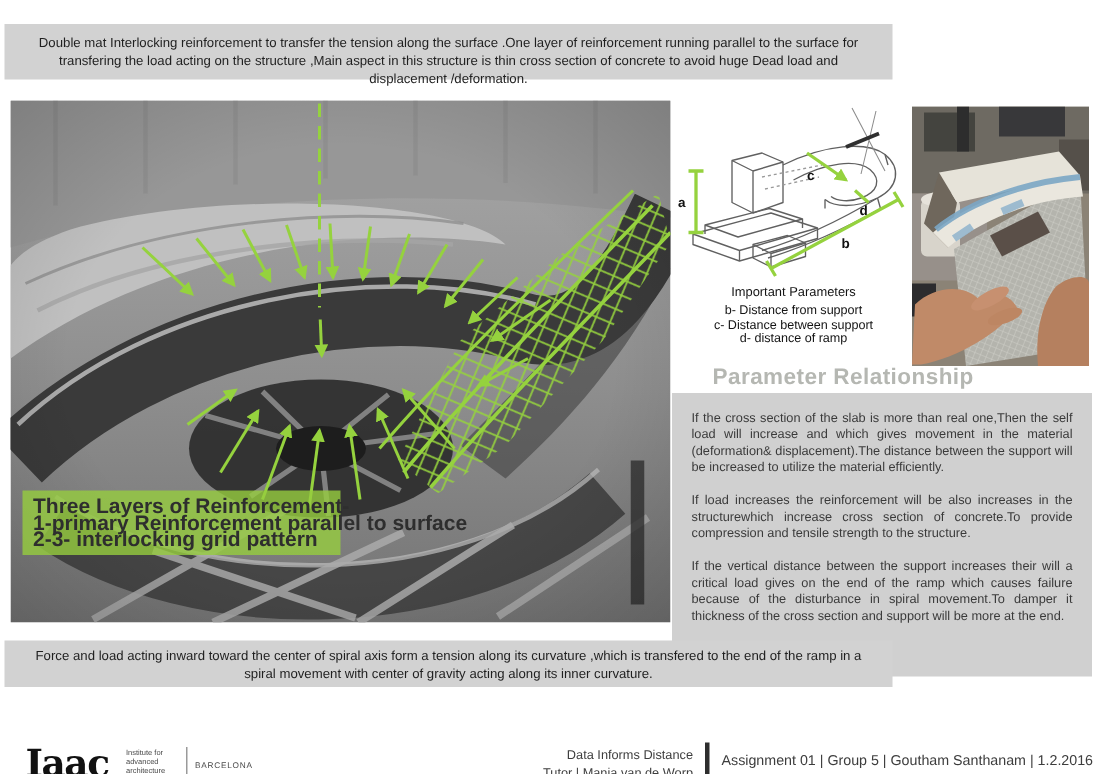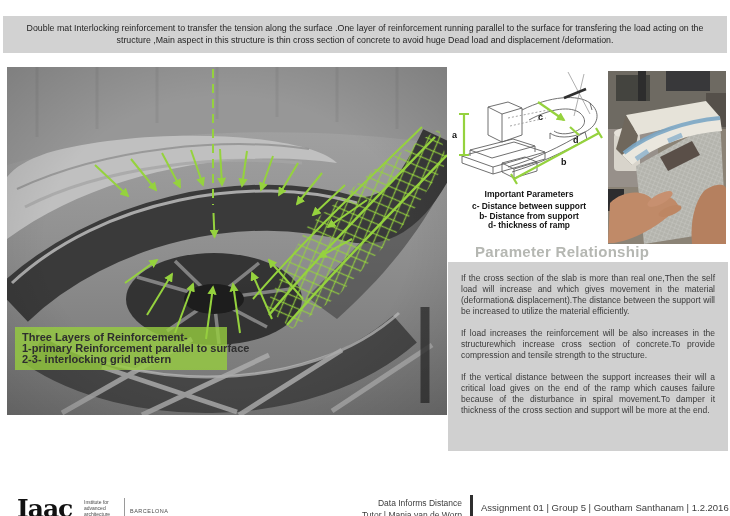--- a/index.html
+++ b/index.html
@@ -1,41 +1,41 @@
 <!DOCTYPE html>
 <html><head>
 <meta charset="utf-8">
 <style>
   html,body { margin:0; padding:0; background:#ffffff; }
   .page {
     position:relative; width:730px; height:516px; background:#ffffff;
     font-family:"Liberation Sans", sans-serif; overflow:hidden; color:#1c1c1c;
   }
   .banner {
-    position:absolute; left:3px; width:724px; background:#d2d2d2;
+    position:absolute; left:3px; width:592px; background:#d2d2d2;
     text-align:center; font-size:8.8px; line-height:12px; color:#1f1f1f;
     box-sizing:border-box; padding:6px 12px 0 12px;
   }
   .banner.top { top:16px; height:37px; }
   .banner.bottom { top:427px; height:31px; padding-top:4px; }
 
   .photo-main { position:absolute; left:7px; top:67px; width:440px; height:348px; }
   .photo-main svg { display:block; }
 
   .caption-box {
     position:absolute; left:8px; top:260px; width:198px;
     background:rgba(150,205,62,0.8); padding:5px 7px;
-    font-weight:bold; font-size:11px; line-height:11px; color:#2e2e2e;
+    font-weight:bold; font-size:14px; line-height:11px; color:#2e2e2e;
   }
   .caption-box div { white-space:nowrap; }
 
   .sketch { position:absolute; left:450px; top:70px; width:158px; height:126px; }
 
   .params { position:absolute; left:446px; top:189px; width:166px; text-align:center;
-            font-weight:bold; color:#141414; }
+            font-weight:normal; color:#141414; }
   .params .title { font-size:8.6px; margin-bottom:3px; white-space:nowrap; }
   .params .item  { font-size:8.4px; line-height:9.6px; white-space:nowrap; }
 
   .model-photo { position:absolute; left:608px; top:71px; width:118px; height:173px; }
 
   .param-heading {
     position:absolute; left:450px; top:243px; font-size:15px; font-weight:bold;
     color:#b5b7b2; letter-spacing:0.3px; white-space:nowrap;margin-left:25px;
   }
   .param-panel {
@@ -192,23 +192,23 @@
       <path d="M64,109 L149,63 M61,104 L67,114 M146,58 L152,68"></path>
     </g>
     <text class="dim-label" x="2" y="68">a</text>
     <text class="dim-label" x="88" y="50">c</text>
     <text class="dim-label" x="123" y="73">d</text>
     <text class="dim-label" x="111" y="95">b</text>
   </svg>
 
   <div class="params">
     <div class="title">Important Parameters</div>
+    <div class="item">b- Distance from support</div>
     <div class="item">c- Distance between support</div>
-    <div class="item">b- Distance from support</div>
-    <div class="item">d- thickness of ramp</div>
+    <div class="item">d- distance of ramp</div>
   </div>
 
   <svg class="model-photo" viewBox="0 0 118 173">
     <defs>
       <pattern id="mesh" width="4" height="4" patternUnits="userSpaceOnUse" patternTransform="rotate(22)">
         <rect width="4" height="4" fill="#b4b4ad"></rect>
         <path d="M0,0 H4 M0,0 V4" stroke="#cfcfc8" stroke-width="0.7"></path>
       </pattern>
     </defs>
     <g>
@@ -238,20 +238,23 @@
   </svg>
 
   <div class="param-heading">Parameter Relationship</div>
 
   <div class="param-panel">
     <p>If the cross section of the slab is more than real one,Then the self load will increase and which gives movement in the material (deformation&amp; displacement).The distance between the support will be increased to utilize the material efficiently.</p>
     <p>If load increases the reinforcement will be also increases in the structurewhich increase cross section of concrete.To provide compression and tensile strength to the structure.</p>
     <p>If the vertical distance between the support increases their will a critical load gives on the end of the ramp which causes failure because of the disturbance in spiral movement.To damper it thickness of the cross section and support will be more at the end.</p>
   </div>
 
+  <div class="banner bottom">
+    <span>Force and load acting inward toward the center of spiral axis form a tension along its curvature ,which is transfered to the end of the ramp in a spiral movement with center of gravity acting along its inner curvature.</span>
+  </div>
 
   <div class="footer">
     <div class="logo-word">Iaac</div>
     <div class="institute">
       <div>Institute for</div>
       <div>advanced</div>
       <div>architecture</div>
       <div>of Catalonia</div>
     </div>
     <div class="logo-rule"></div>

